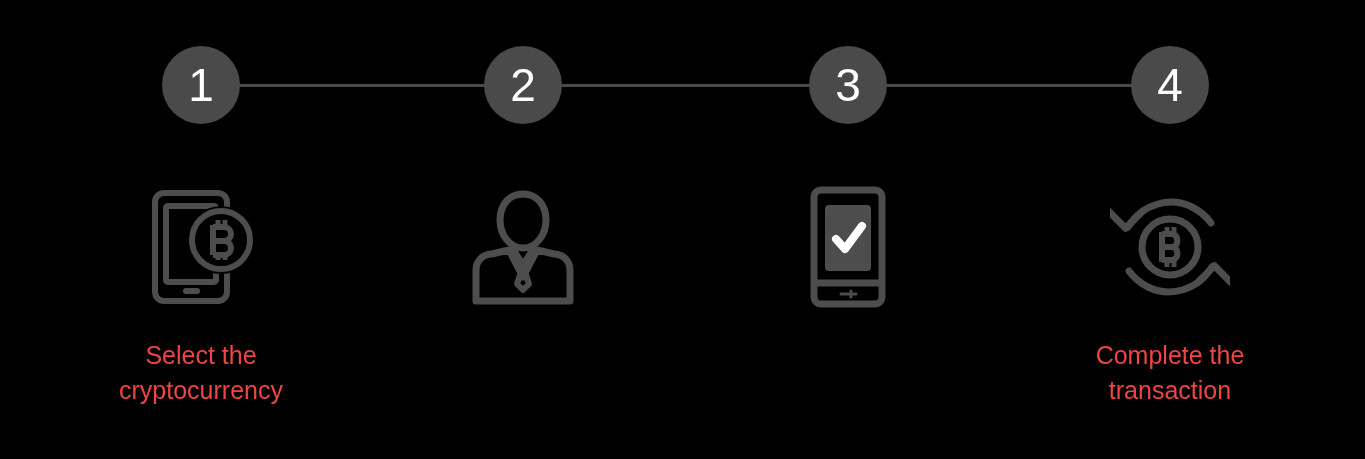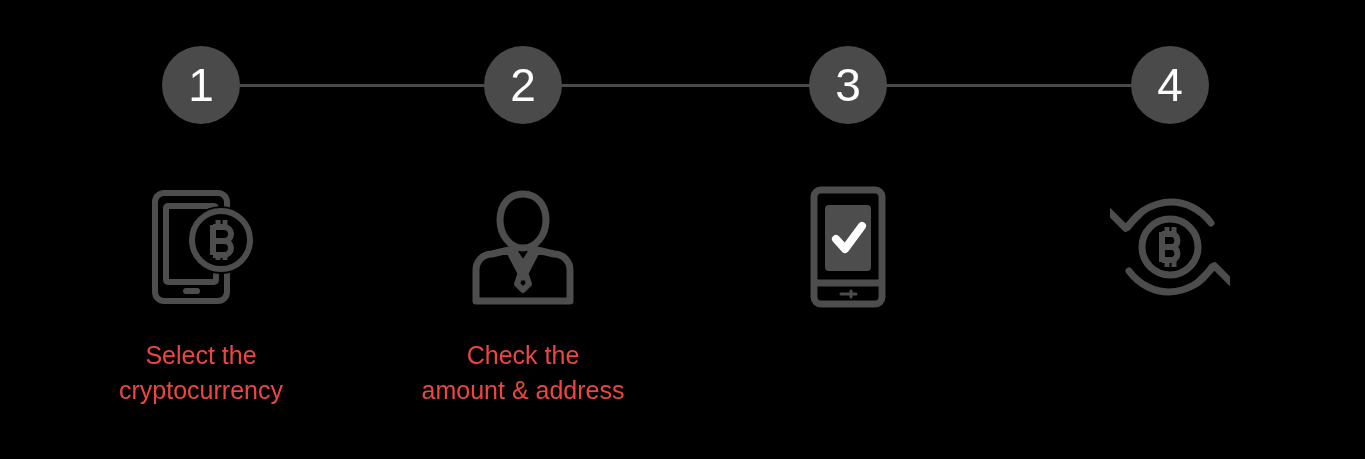--- a/index.html
+++ b/index.html
@@ -133,22 +133,20 @@
         <path d="M56 7 C42 7 33 18 33 33 C33 48 43 61 56 61 C69 61 79 48 79 33 C79 18 70 7 56 7 Z" stroke="#4d4d4d" stroke-width="7" fill="none"></path>
 
         <path d="M9 114 L9 83 C9 74 16 67 25 67 L42 63 L56 90 L70 63 L87 67 C96 67 103 74 103 83 L103 114 Z" stroke="#4d4d4d" stroke-width="7" fill="none" stroke-linejoin="round"></path>
 
         <path d="M48 58 L48 66 L56 78 L64 66 L64 58" stroke="#4d4d4d" stroke-width="7" fill="none" stroke-linejoin="round"></path>
 
         <path d="M56 79 L50 97 L56 103 L62 97 Z" stroke="#4d4d4d" stroke-width="6" fill="none" stroke-linejoin="round"></path>
       </svg>
     </div>
 
-    <div class="caption">Check the
-amount &amp; address</div>
   </div>
 
   <div class="step step-3">
     <div class="bubble">3</div>
 
     <div class="icon-wrap">
       <svg width="112" height="124" viewBox="0 0 112 124" fill="none">
 
         <rect x="22" y="5" width="68" height="114" rx="7" ry="7" stroke="#4d4d4d" stroke-width="7" fill="none"></rect>
 
@@ -177,15 +175,17 @@
         <path d="M86 77 L110 77 L110 102" stroke="#4d4d4d" stroke-width="7" fill="none" stroke-linecap="round" stroke-linejoin="round" transform="rotate(-45 103 83) translate(-3 4)"></path>
 
         <circle cx="60" cy="60" r="28" stroke="#4d4d4d" stroke-width="7" fill="none"></circle>
 
         <path d="M52 45 L52 75" stroke="#4d4d4d" stroke-width="6"></path>
         <path d="M57 40 L57 47 M64 40 L64 47 M57 73 L57 80 M64 73 L64 80" stroke="#4d4d4d" stroke-width="5"></path>
         <path d="M52 47 L63 47 a7 7 0 0 1 0 13 L52 60 L63 60 a7 7 0 0 1 0 13 L52 73" stroke="#4d4d4d" stroke-width="6" fill="none" stroke-linejoin="miter"></path>
       </svg>
     </div>
 
+    <div class="caption">Complete the
+transaction</div>
   </div>
 
 </div>
 
 </body></html>

